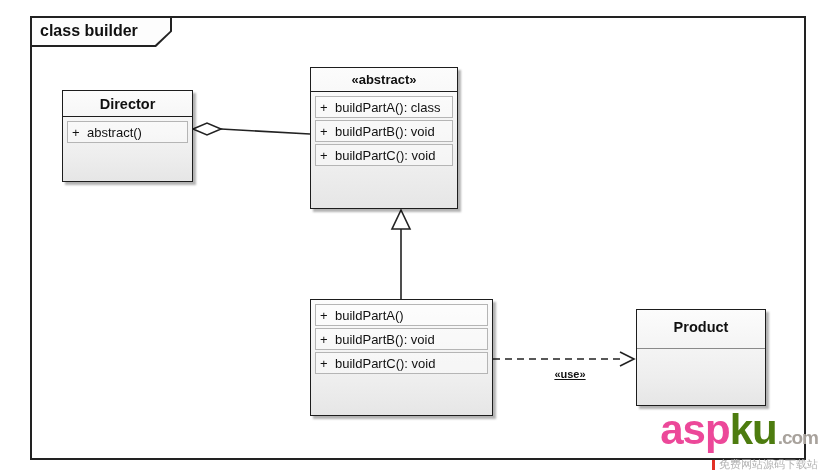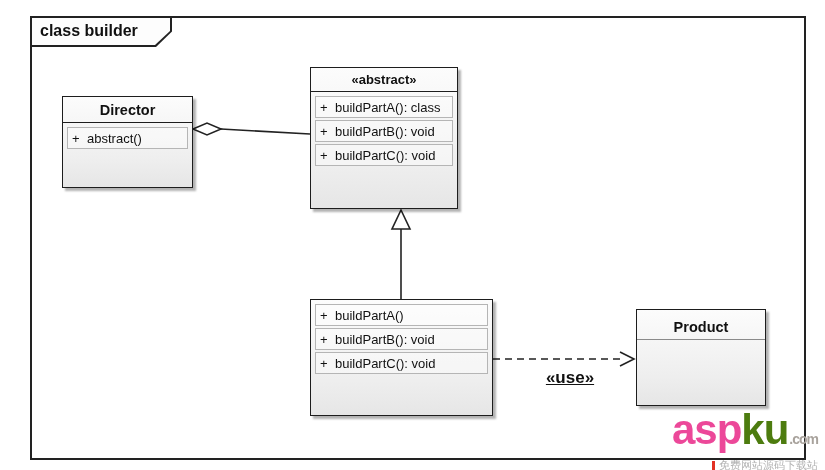--- a/index.html
+++ b/index.html
@@ -28,21 +28,21 @@
   }
 
   
   svg.connectors { position:absolute; left:0; top:0; z-index:1; pointer-events:none; }
   svg.connectors line, svg.connectors polyline { stroke:#222; stroke-width:1.6; fill:none; }
   svg.connectors polygon { fill:#fff; stroke:#222; stroke-width:1.6; }
   svg.connectors .dashed { stroke-dasharray:7 5; }
 
   .use-label {
     position:absolute; left:536px; top:368px; width:68px; text-align:center;
-    font-size:17px; font-weight:700; color:#111; z-index:3;text-decoration:underline;
+    font-size:11px; font-weight:700; color:#111; z-index:3;text-decoration:underline;
   }
 
   
   .class-box {
     position:absolute; z-index:2;
     background:linear-gradient(180deg,#fcfcfc 0%,#eeeeee 70%,#e6e6e6 100%);
     border:1.5px solid #1d1d1d;
     box-shadow:3px 3px 2px rgba(0,0,0,0.30);
     box-sizing:border-box;
   }
@@ -54,32 +54,32 @@
   .class-title { font-size:14.5px; font-weight:700; line-height:18px; }
   .class-methods { padding-top:2px; }
   .method-row {
     display:flex; align-items:center; height:20px;
     margin:2px 4px; padding:0 4px;
     border:1px solid #b5b5b5; background:rgba(255,255,255,0.4);
     font-size:13px; color:#111; white-space:nowrap; overflow:hidden;
   }
   .vis { width:15px; flex:none; font-weight:400; }
 
-  #box-director        { left:62px;  top:96px;  width:131px; height:92px;  }
+  #box-director        { left:62px;  top:90px;  width:131px; height:92px;  }
   #box-builder         { left:310px; top:67px;  width:148px; height:142px; }
   #box-concretebuilder { left:310px; top:299px; width:183px; height:117px; }
   #box-product         { left:636px; top:309px; width:130px; height:97px;  }
-  #box-product .class-header { border-bottom-color:#8a8a8a; padding:8px 4px 3px 4px; }
+  #box-product .class-header { border-bottom-color:#8a8a8a; padding:8px 4px 12px 4px; }
 
   
   .watermark { position:absolute; left:640px; top:409px; width:178px; z-index:5; text-align:right; }
   .wm-main { font-size:42px; font-weight:700; line-height:42px; letter-spacing:-1px; white-space:nowrap; }
   .wm-red  { color:#ec4899; }
   .wm-gray { color:#4d7c0f; }
-  .wm-com  { font-size:14px; font-weight:700; color:#a8a29c; margin-left:1px; }
+  .wm-com  { font-size:19px; font-weight:700; color:#a8a29c; margin-left:1px; }
   .wm-tagline { margin-top:-2px; font-size:11px; color:#b3b3b3; text-shadow:0 1px 0 #fff; white-space:nowrap; }
   .wm-bar { display:inline-block; width:3px; height:10px; background:#e23125; margin-right:4px; vertical-align:middle; }
 </style>
 </head>
 <body>
 
 <div class="stage">
 
   <div class="frame"></div>
   <div class="frame-tab">

